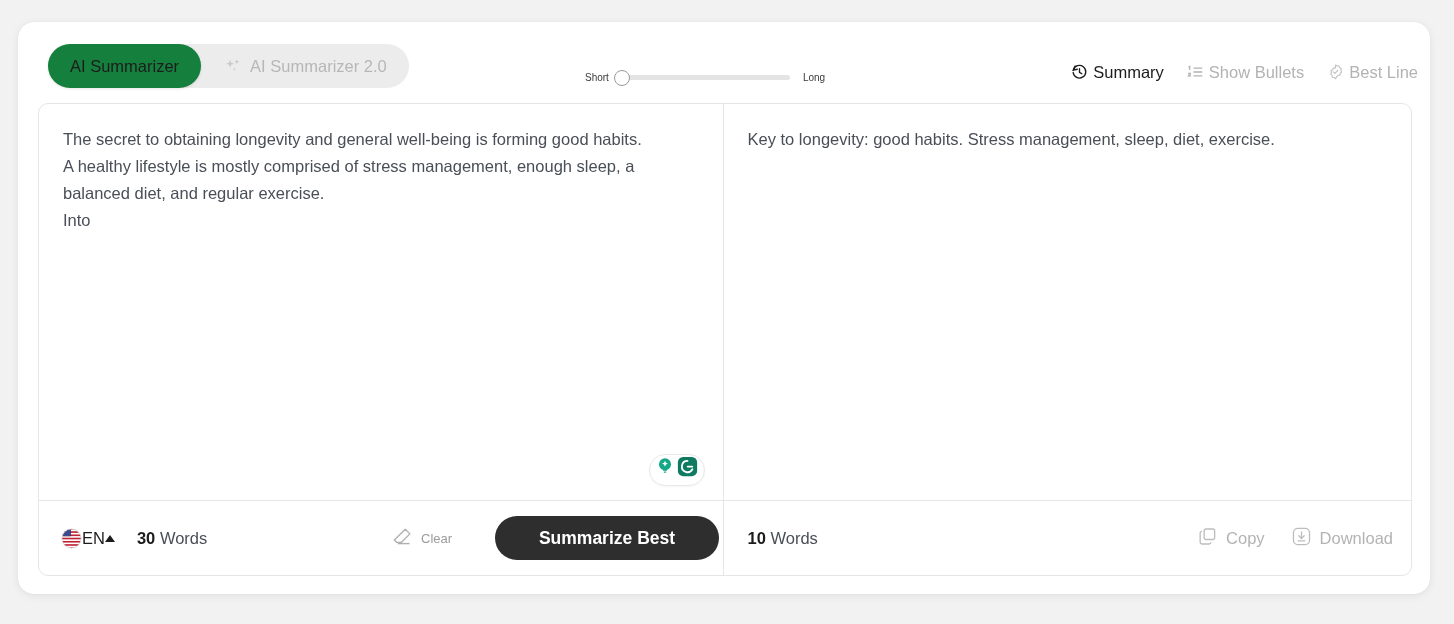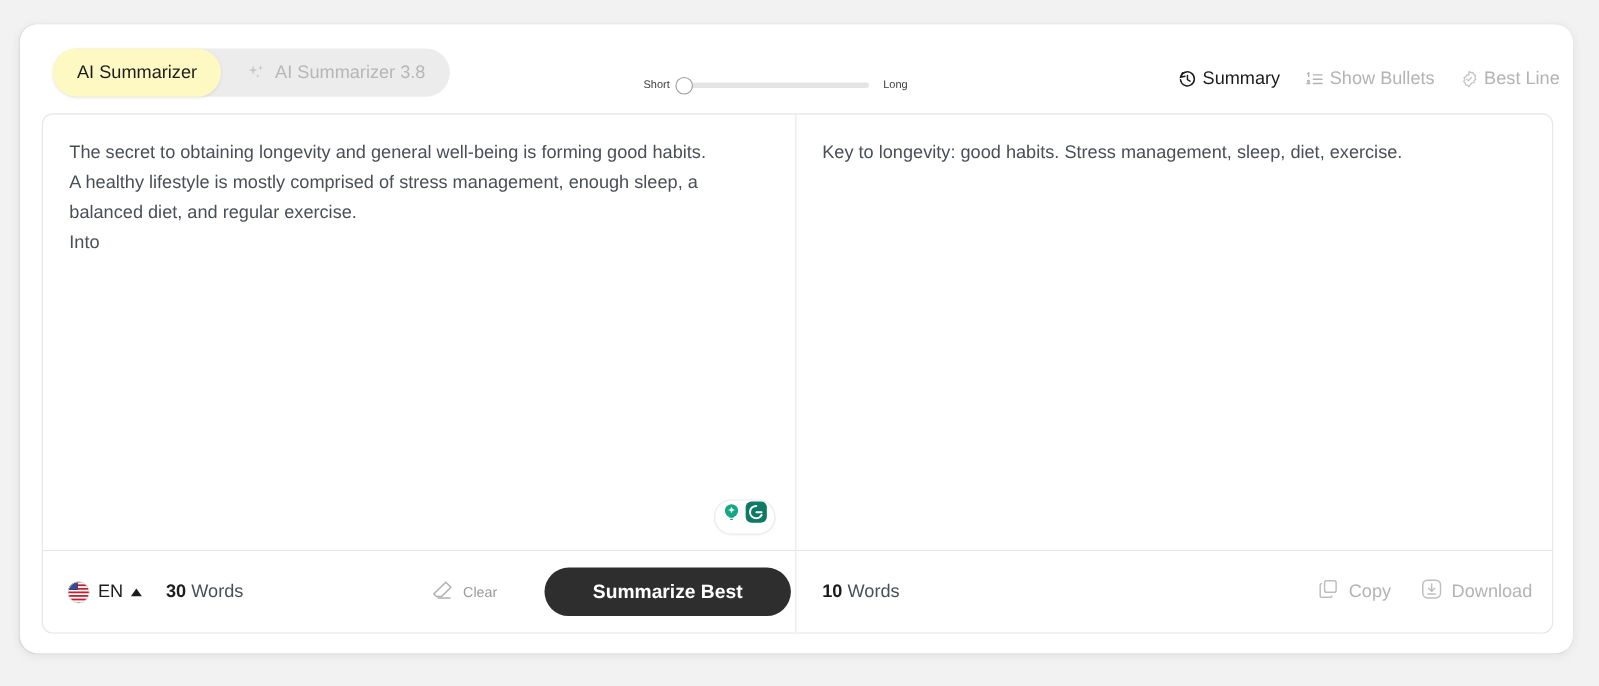--- a/index.html
+++ b/index.html
@@ -52,21 +52,21 @@
     gap: 8px;
     padding: 0 22px;
     border-radius: 22px;
     font-size: 16.5px;
     color: #b7b7b7;
     cursor: pointer;
     white-space: nowrap;
     user-select: none;
   }
   .tab.active {
-    background: #fef9c3;
+    background: #15803d;
     color: #1c1c1c;
     box-shadow: 0 1px 3px rgba(0,0,0,0.10);
   }
   .sparkle-icon { display: flex; align-items: center; }
 
   
   .slider-wrap {
     position: absolute;
     left: 567px; top: 50px;
     display: flex;
@@ -170,21 +170,20 @@
     display: flex;
     align-items: center;
     position: relative;
   }
   .footer.left-foot  { padding: 0 18px 0 22px; }
   .footer.right-foot { padding: 0 18px 0 24px; }
 
   .lang {
     display: flex;
     align-items: center;
-    gap: 7px;
     cursor: pointer;
     user-select: none;
   }
   .flag {
     width: 21px; height: 21px;
     border-radius: 50%;
     overflow: hidden;
     display: block;
     flex: none;
   }
@@ -260,21 +259,21 @@
           <span>AI Summarizer</span>
         </div>
         <div class="tab">
           <span class="sparkle-icon">
             <svg width="19" height="19" viewBox="0 0 24 24" fill="#c9c9c9">
               <path d="M9 3.5l1.35 3.65L14 8.5l-3.65 1.35L9 13.5l-1.35-3.65L4 8.5l3.65-1.35z"></path>
               <path d="M17.5 3l.8 2.2L20.5 6l-2.2.8-.8 2.2-.8-2.2L14.5 6l2.2-.8z"></path>
               <path d="M14.4 13.2l.55 1.5 1.5.55-1.5.55-.55 1.5-.55-1.5-1.5-.55 1.5-.55z"></path>
             </svg>
           </span>
-          <span>AI Summarizer 3.8</span>
+          <span>AI Summarizer 2.0</span>
         </div>
       </div>
 
       <div class="slider-wrap">
         <span>Short</span>
         <div class="slider-track">
           <div class="slider-thumb"></div>
         </div>
         <span>Long</span>
       </div>

